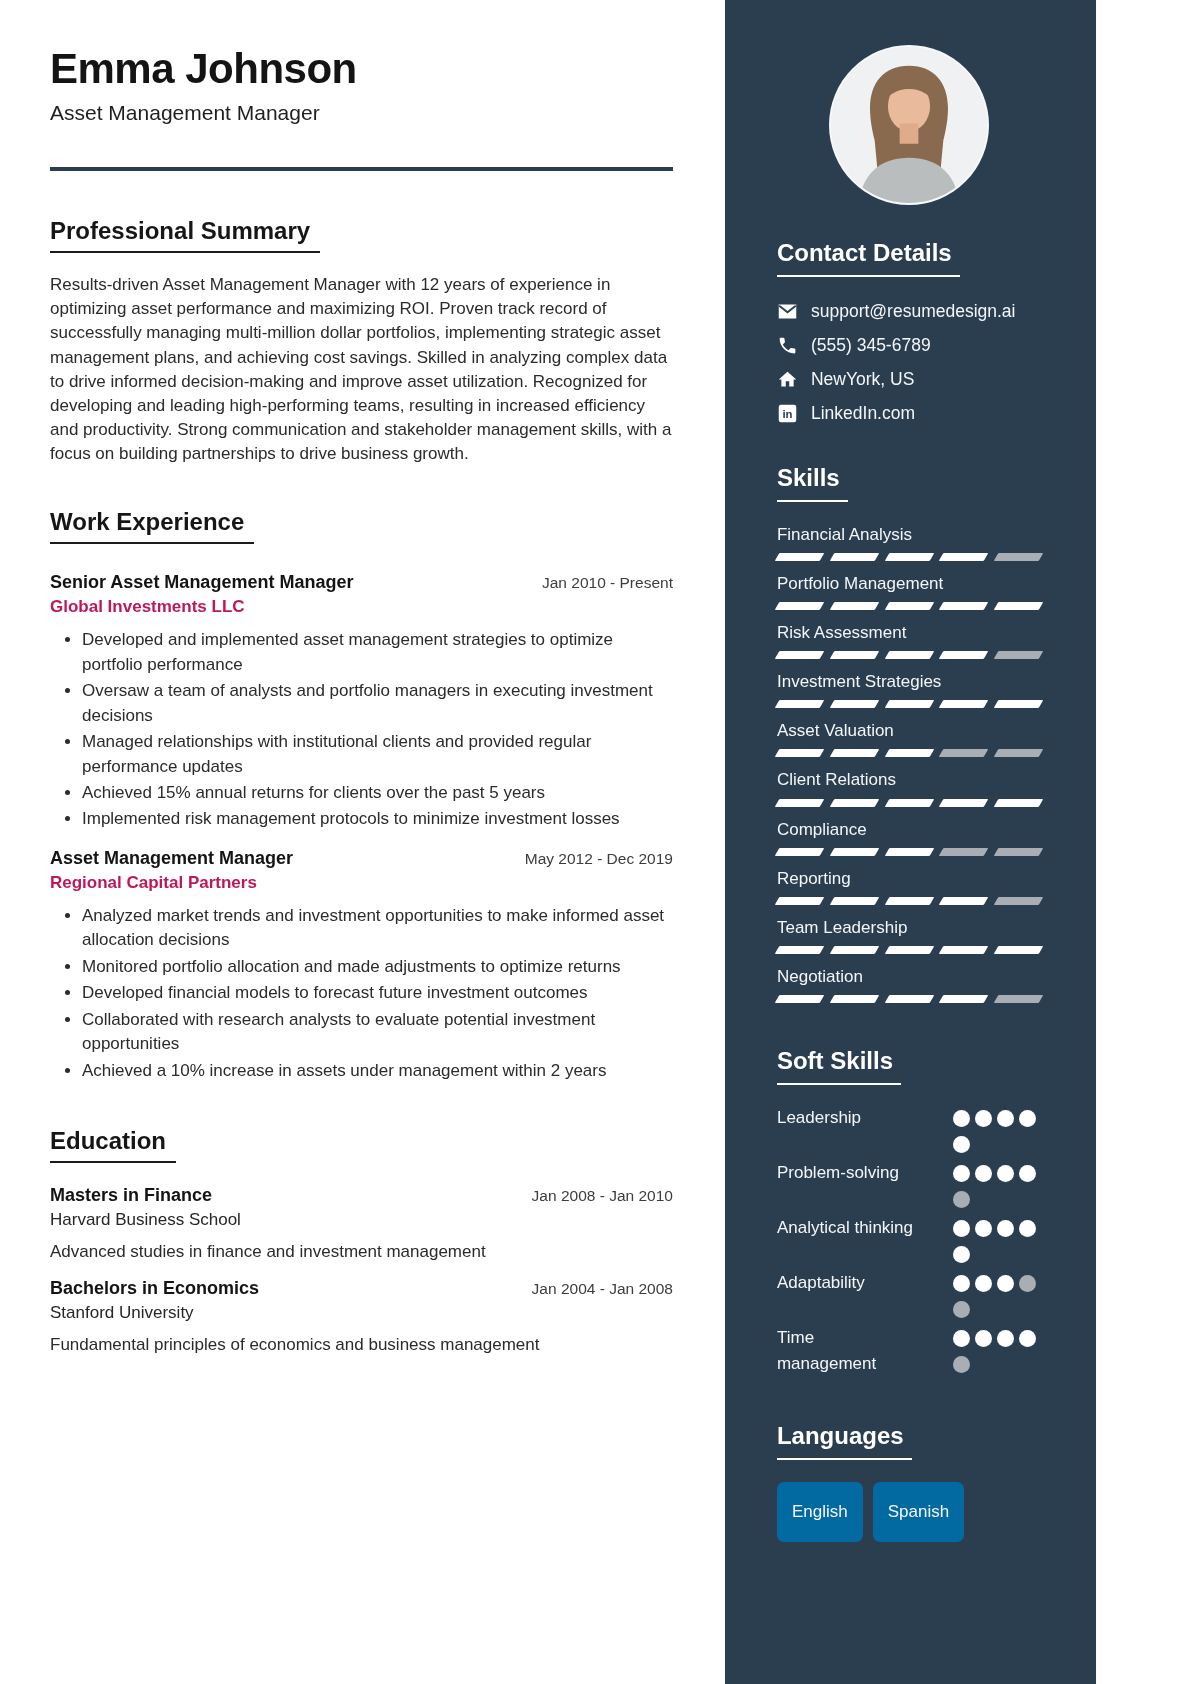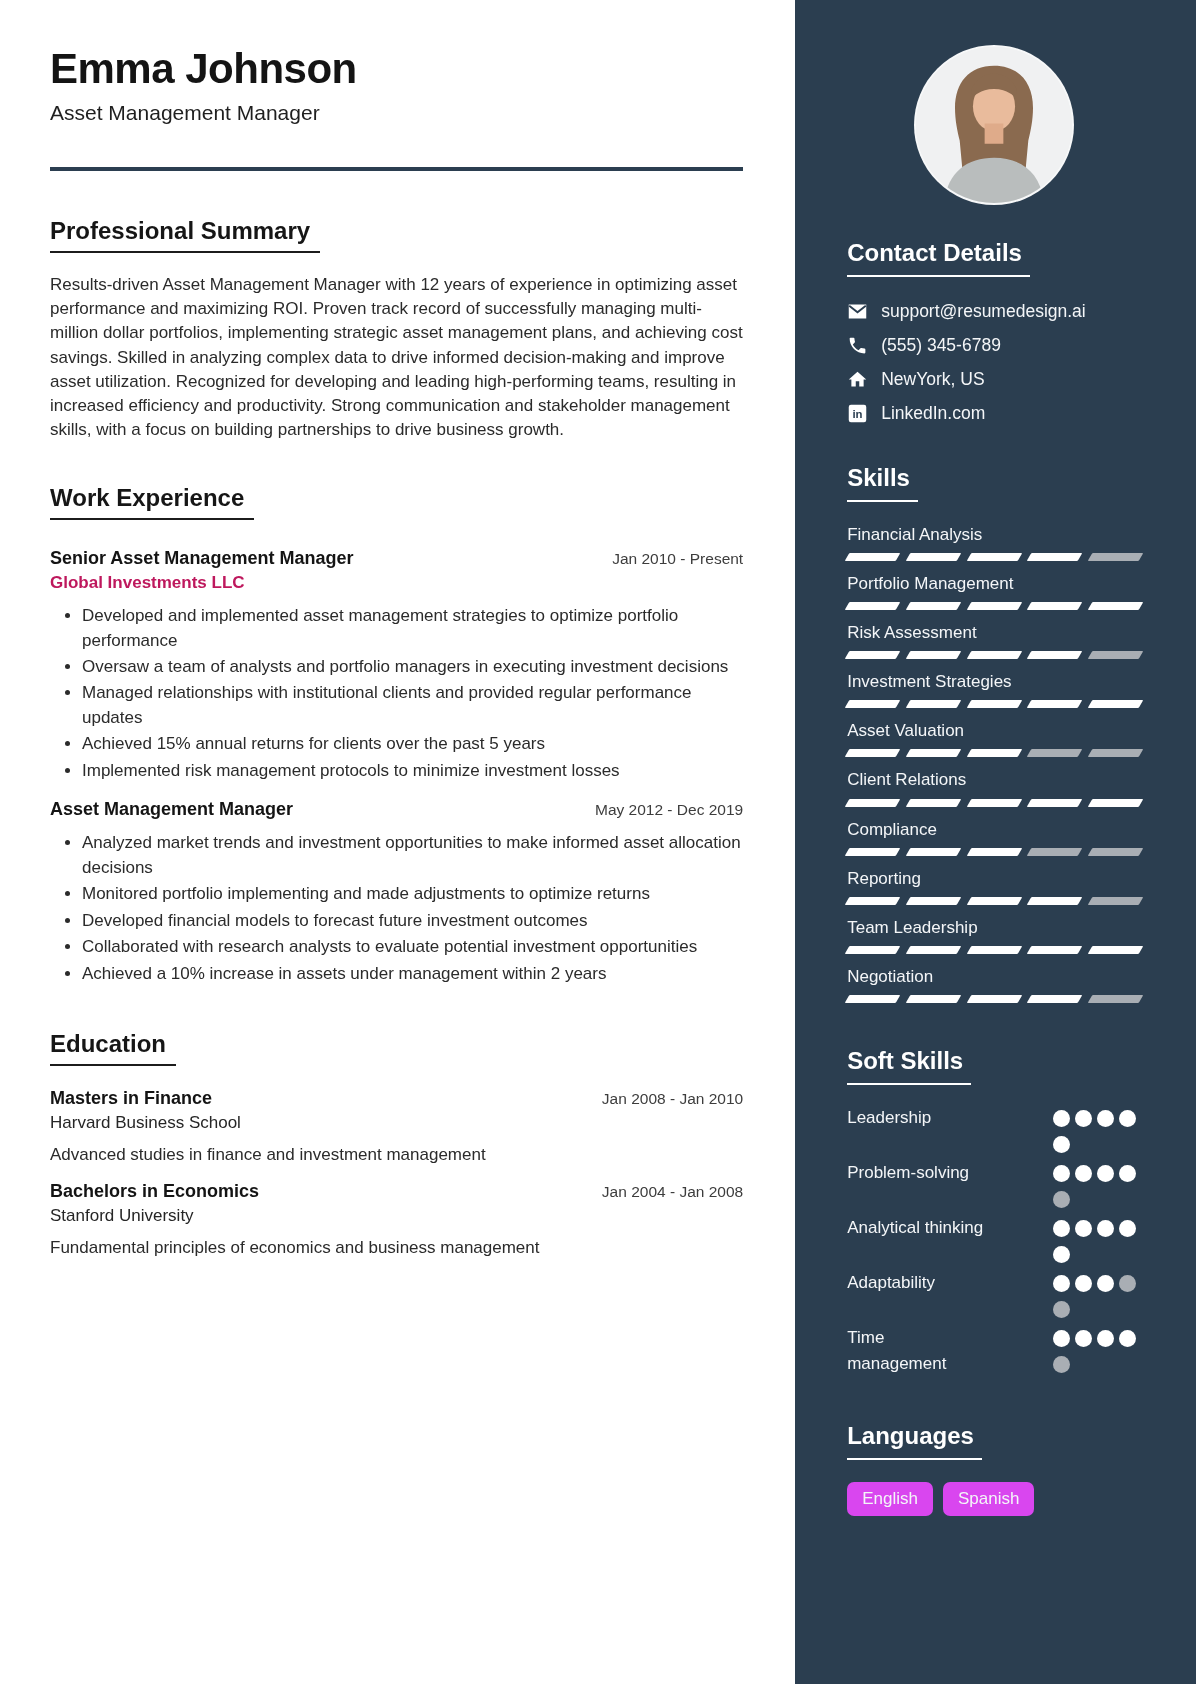--- a/index.html
+++ b/index.html
@@ -2,21 +2,21 @@
 <html><head>
 <meta charset="utf-8">
 <style>
   * { margin:0; padding:0; box-sizing:border-box; }
   html,body { background:#ffffff; }
   body {
     width:1200px; min-height:1684px;
     font-family:"Liberation Sans", sans-serif;
     color:#222;
   }
-  .page { display:flex; width:1196px; min-height:1684px;border-radius:24px; }
+  .page { display:flex; width:1096px; min-height:1684px;border-radius:24px; }
 
   
   .main { width:798px; padding:46px 52px 40px 50px; }
   .name { font-size:42px; font-weight:700; color:#141414; letter-spacing:-0.5px; line-height:1.1; }
   .job-subtitle { font-size:21px; color:#1f1f1f; margin-top:9px; }
   .top-rule { height:4px; background:#2b3e50; margin-top:42px; border:none; }
 
   .sec-heading {
     display:inline-block; font-size:24px; font-weight:700; color:#161616;
     border-bottom:2px solid #1c1c1c; padding:0 10px 6px 0;
@@ -74,22 +74,22 @@
   .soft-list { margin-top:20px; }
   .soft { display:flex; justify-content:space-between; margin-bottom:7px; }
   .soft-name { flex:0 0 138px; font-size:17px; line-height:1.55; color:#f4f6f8; }
   .dots { flex:0 0 88px; display:flex; flex-wrap:wrap; gap:9px 5px; align-content:flex-start; padding-top:5px; }
   .dot { width:17px; height:17px; border-radius:50%; background:#a9aeb4; }
   .dot.on { background:#ffffff; }
 
   .lang-sec { margin-top:44px; }
   .lang-list { margin-top:22px; display:flex; gap:10px; flex-wrap:wrap; }
   .chip {
-    background:#d946ef; color:#f4f6f8; font-size:17px;
-    padding:7px 15px; border-radius:7px; display:inline-block;
+    background:#0369a1; color:#f4f6f8; font-size:17px;
+    padding:20px 15px; border-radius:7px; display:inline-block;
   }
 </style>
 </head>
 <body>
 
 <div class="page">
 
   <div class="main">
     <h1 class="name">Emma Johnson</h1>
     <div class="job-subtitle">Asset Management Manager</div>
@@ -115,23 +115,24 @@
               <li>Managed relationships with institutional clients and provided regular performance updates</li>
               <li>Achieved 15% annual returns for clients over the past 5 years</li>
               <li>Implemented risk management protocols to minimize investment losses</li>
             </ul>
           </article>
           <article class="job">
             <div class="job-head">
               <h3 class="job-title">Asset Management Manager</h3>
               <span class="job-dates">May 2012 - Dec 2019</span>
             </div>
+            <div class="job-company">Regional Capital Partners</div>
             <ul>
               <li>Analyzed market trends and investment opportunities to make informed asset allocation decisions</li>
-              <li>Monitored portfolio implementing and made adjustments to optimize returns</li>
+              <li>Monitored portfolio allocation and made adjustments to optimize returns</li>
               <li>Developed financial models to forecast future investment outcomes</li>
               <li>Collaborated with research analysts to evaluate potential investment opportunities</li>
               <li>Achieved a 10% increase in assets under management within 2 years</li>
             </ul>
           </article>
         </div>
     </section>
 
     <section class="edu-sec">
       <h2 class="sec-heading">Education</h2>

